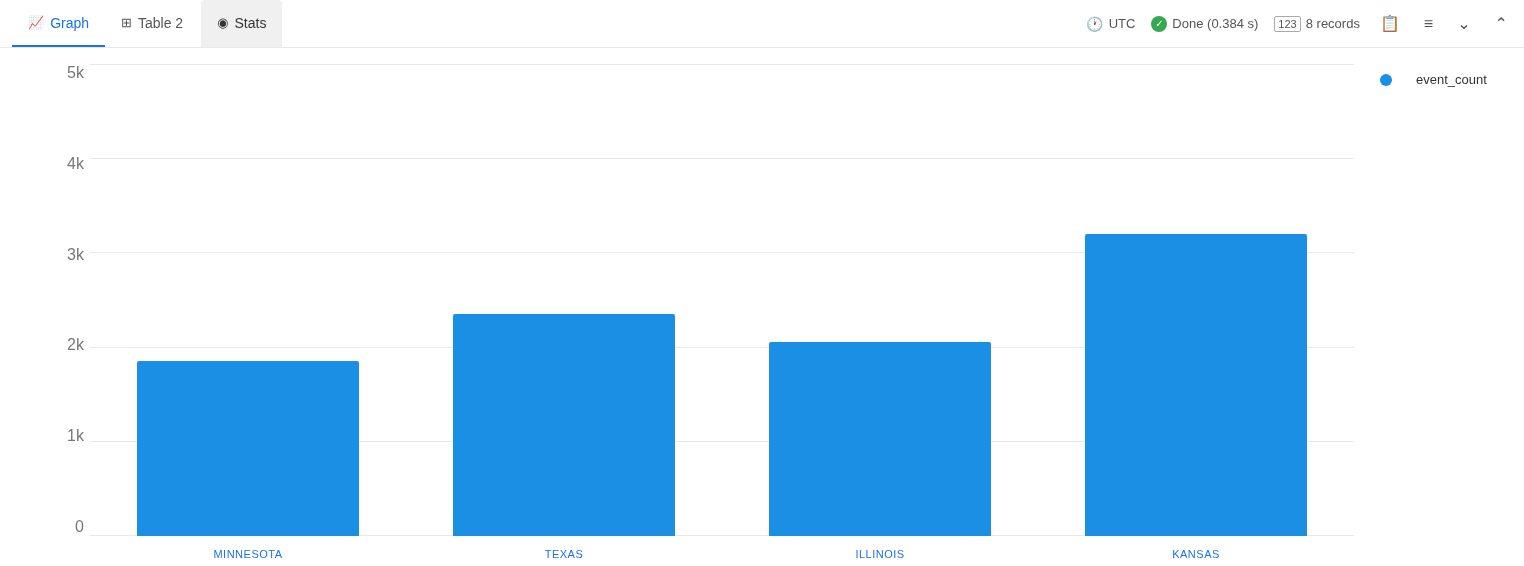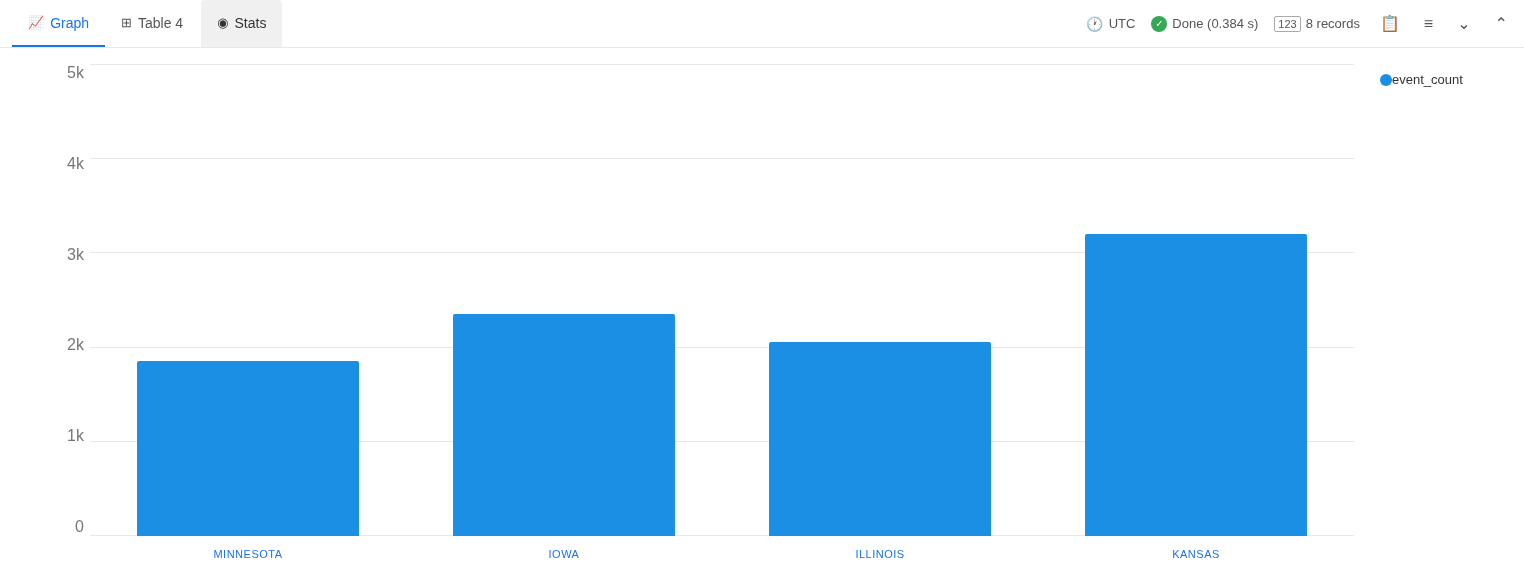--- a/index.html
+++ b/index.html
@@ -102,21 +102,21 @@
     .chart-legend {
       width: 160px;
       padding: 8px 16px;
       display: flex;
       flex-direction: column;
       gap: 8px;
     }
     .legend-item {
       display: flex;
       align-items: center;
-      gap: 0;
+      gap: 24px;
       font-size: 13px;
       color: #333;
     }
     .legend-dot {
       width: 12px; height: 12px;
       border-radius: 50%;
       background: #1a8fe3;
     }
     .bar-group {
       flex: 1;
@@ -189,21 +189,21 @@
 <body>
 
 <div class="toolbar">
   <div class="tabs">
     <div class="tab active">
       <span class="tab-icon">📈</span>
       <span>Graph</span>
     </div>
     <div class="tab">
       <span class="tab-icon">⊞</span>
-      <span>Table 4</span>
+      <span>Table 2</span>
     </div>
     <div class="tab stats-tab">
       <span class="tab-icon">◉</span>
       <span>Stats</span>
     </div>
   </div>
 
   <div class="toolbar-right">
     <div class="toolbar-right-item">
       <span class="clock-icon">🕐</span>
@@ -249,21 +249,21 @@
             <div class="grid-h-line"></div>
           </div>
         <div class="bars-wrapper">
 
         <div class="bar-group">
               <div class="bar" style="height: 37%;"></div>
               <span class="bar-label">MINNESOTA</span>
             </div>
             <div class="bar-group">
               <div class="bar" style="height: 47%;"></div>
-              <span class="bar-label">IOWA</span>
+              <span class="bar-label">TEXAS</span>
             </div>
             <div class="bar-group">
               <div class="bar" style="height: 41%;"></div>
               <span class="bar-label">ILLINOIS</span>
             </div>
             <div class="bar-group">
               <div class="bar" style="height: 64%;"></div>
               <span class="bar-label">KANSAS</span>
             </div>
           </div>

